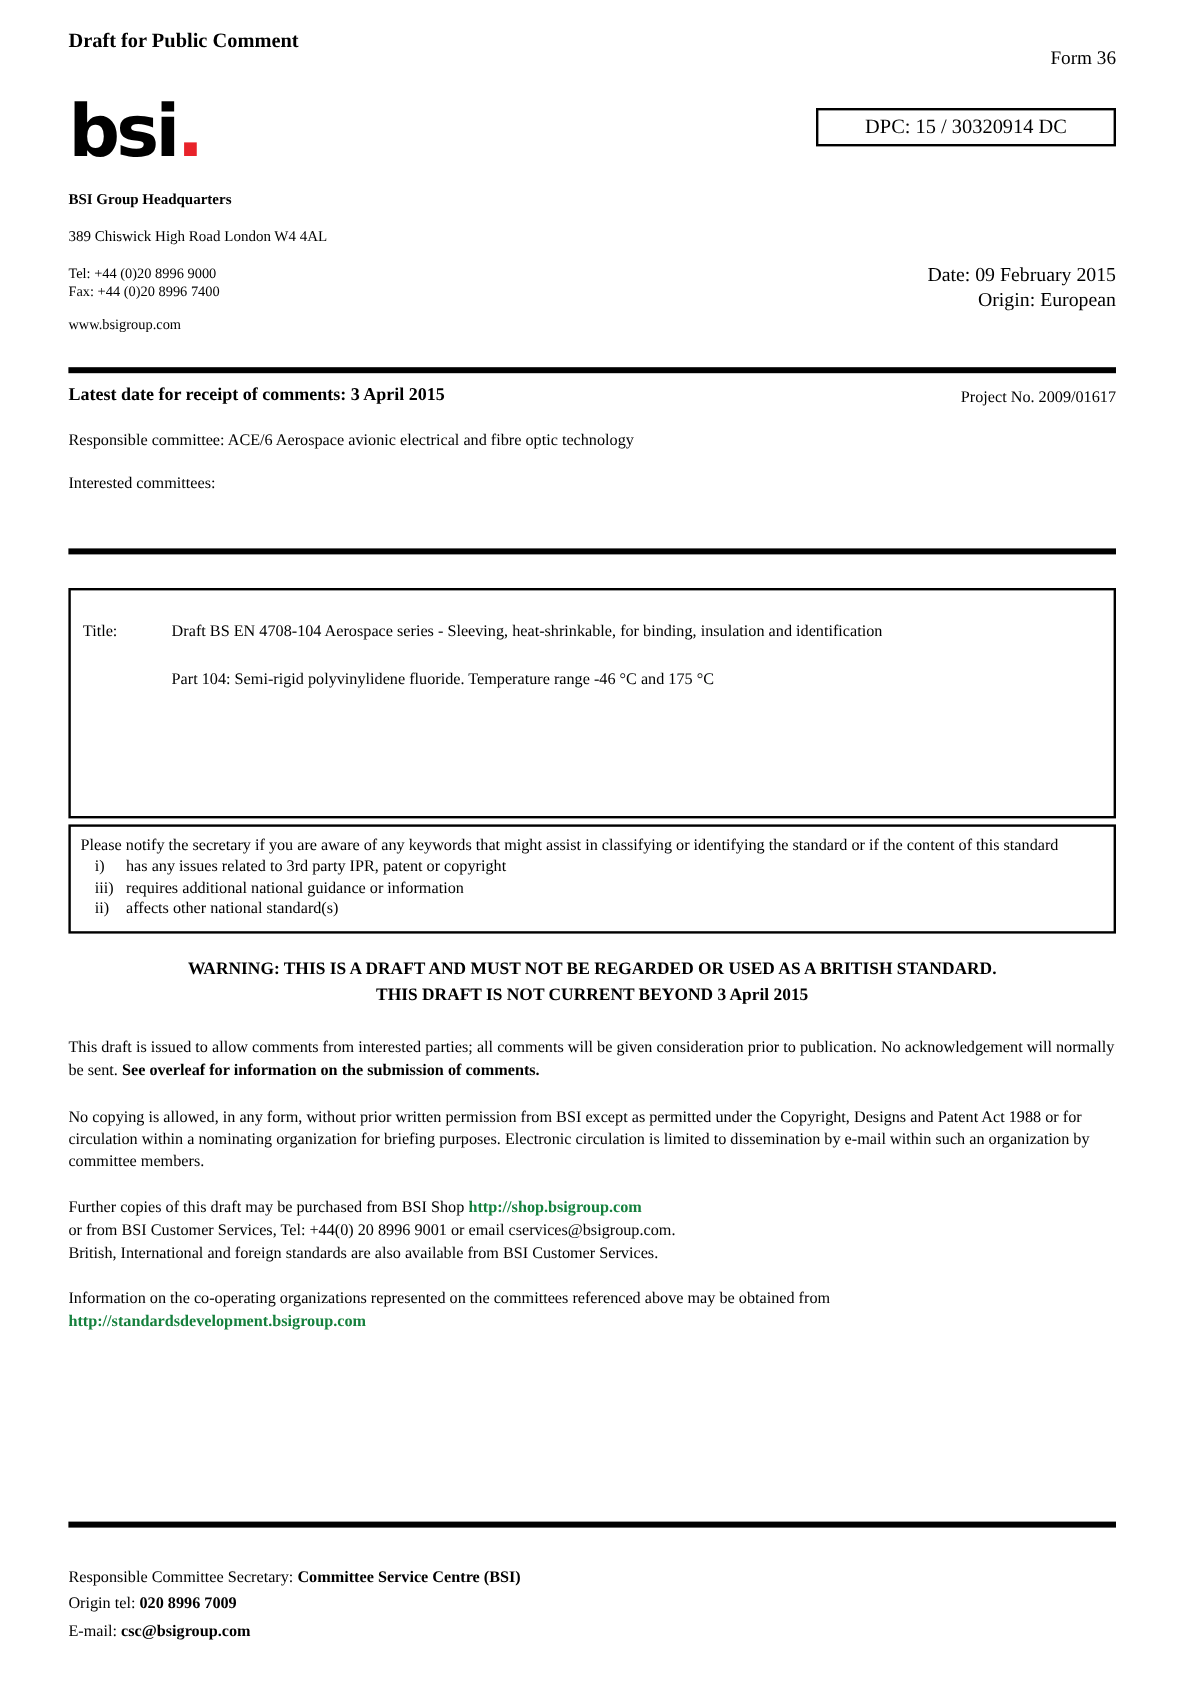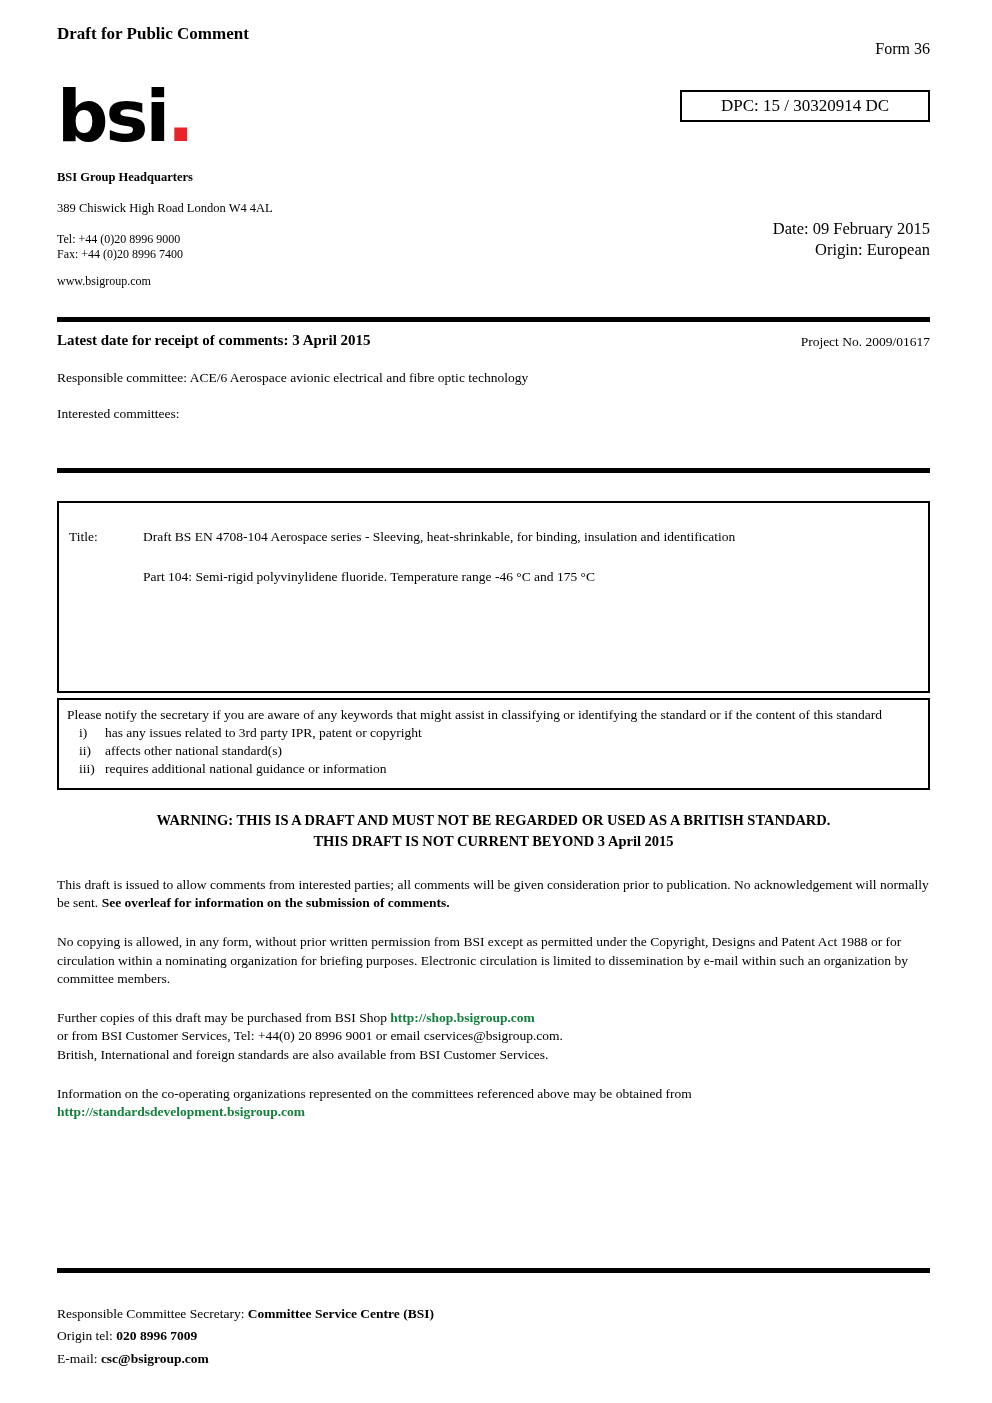--- a/index.html
+++ b/index.html
@@ -17,21 +17,21 @@
   .inner { padding: 0 62px 0 57px; }
 
   
   .top-row { display: flex; justify-content: space-between; align-items: flex-start; padding-top: 24px; }
   .draft-title { font-weight: bold; font-size: 17px; }
   .form-no { font-size: 16px; padding-top: 16px; }
 
   
   .header-flex { display: flex; justify-content: space-between; margin-top: 24px; }
   .logo-col { width: 420px; }
-  .logo { font-family: "DejaVu Sans", sans-serif; font-weight: bold; font-size: 72px; line-height: 0.95; letter-spacing: -3px; }
+  .logo { font-family: "DejaVu Sans", sans-serif; font-weight: bold; font-size: 60px; line-height: 0.95; letter-spacing: -3px; }
   .logo .dot { letter-spacing: 0; }
   .hq-title { font-weight: bold; font-size: 12.5px; margin-top: 20px; }
   .hq-address { font-size: 12.5px; margin-top: 16px; }
   .hq-tel { font-size: 12px; margin-top: 16px; line-height: 1.25; }
   .hq-web { font-size: 12px; margin-top: 12px; }
 
   .right-col { width: 250px; display: flex; flex-direction: column; align-items: flex-end; }
   .dpc-box { border: 2px solid #000; padding: 4px 10px; font-size: 17px; text-align: center; width: 100%; margin-top: 8px; }
   .date-block { margin-top: 96px; text-align: right; font-size: 16.5px; line-height: 1.3; }
 
@@ -113,26 +113,26 @@
       </div>
     </div>
 
     <div class="keywords-box">
       <div>Please notify the secretary if you are aware of any keywords that might assist in classifying or identifying the standard or if the content of this standard</div>
       <div class="kw-item">
         <span class="kw-num">i)</span>
         <span>has any issues related to 3rd party IPR, patent or copyright</span>
       </div>
       <div class="kw-item">
+        <span class="kw-num">iii)</span>
+        <span>requires additional national guidance or information</span>
+      </div>
+      <div class="kw-item">
         <span class="kw-num">ii)</span>
         <span>affects other national standard(s)</span>
-      </div>
-      <div class="kw-item">
-        <span class="kw-num">iii)</span>
-        <span>requires additional national guidance or information</span>
       </div>
     </div>
 
     <div class="warning">
       <div>WARNING: THIS IS A DRAFT AND MUST NOT BE REGARDED OR USED AS A BRITISH STANDARD.</div>
       <div>THIS DRAFT IS NOT CURRENT BEYOND 3 April 2015</div>
     </div>
 
     <div class="para first">
       <span>This draft is issued to allow comments from interested parties; all comments will be given consideration prior to publication.  No acknowledgement will normally be sent. </span><b class="inline">See overleaf for information on the submission of comments.</b>

